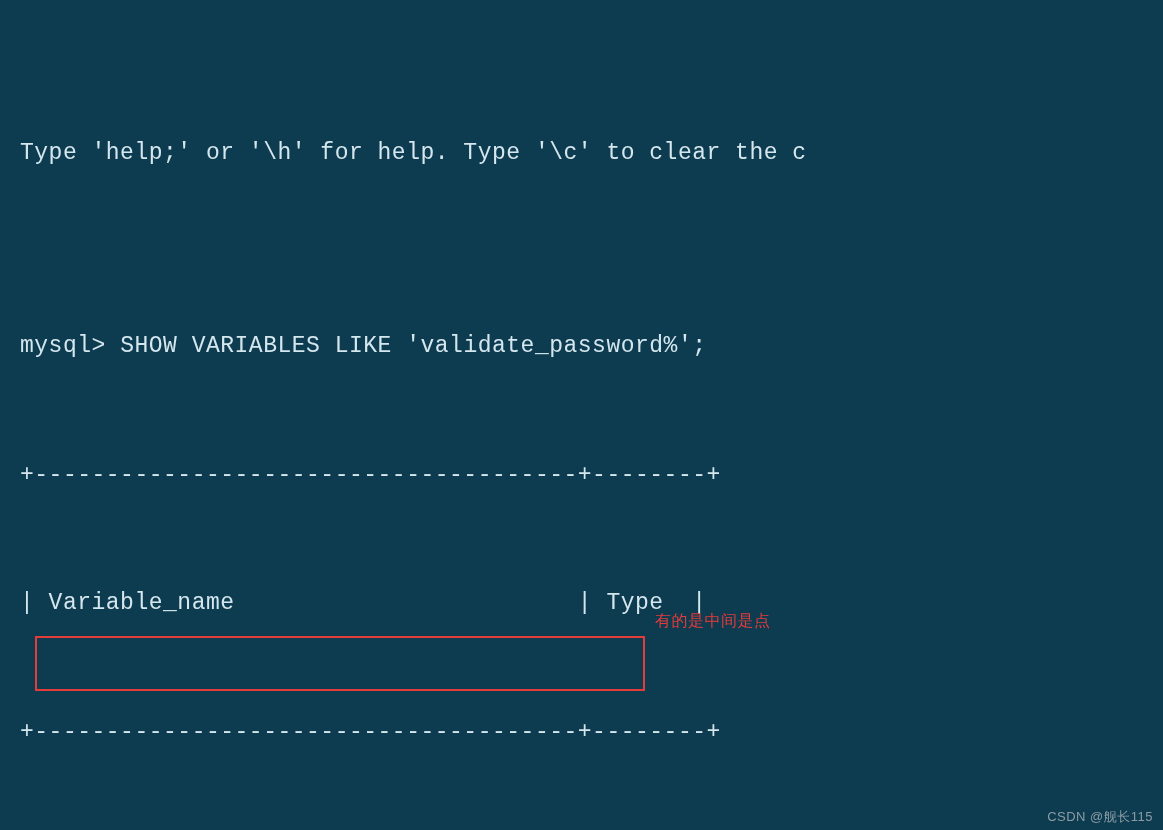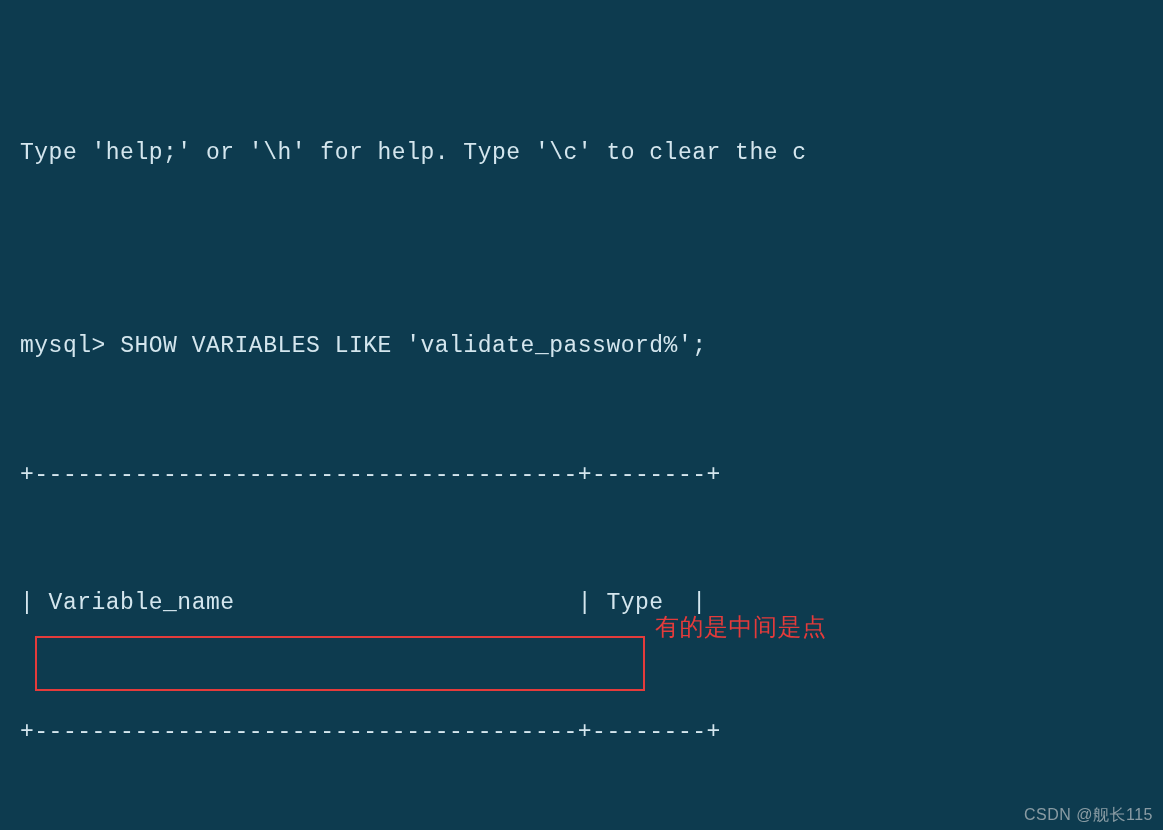--- a/index.html
+++ b/index.html
@@ -20,30 +20,30 @@
   .line { display: block; }
   .highlight-box {
     position: absolute;
     border: 2px solid #e43b3b;
     pointer-events: none;
   }
   .annotation {
     position: absolute;
     color: #e43b3b;
     font-family: 'Microsoft YaHei', Arial, sans-serif;
-    font-size: 24px;
+    font-size: 16px;
     white-space: nowrap;
   }
   .watermark {
     position: absolute;
     right: 10px;
     bottom: 4px;
     color: rgba(220,220,220,0.6);
     font-family: Arial, sans-serif;
-    font-size: 16px;
+    font-size: 13px;
     white-space: nowrap;
   }
 </style>
 </head>
 <body>
 
 
 
 <div class="line"><span>Type 'help;' or '\h' for help. Type '\c' to clear the c</span></div>
 <div class="line"> </div>

